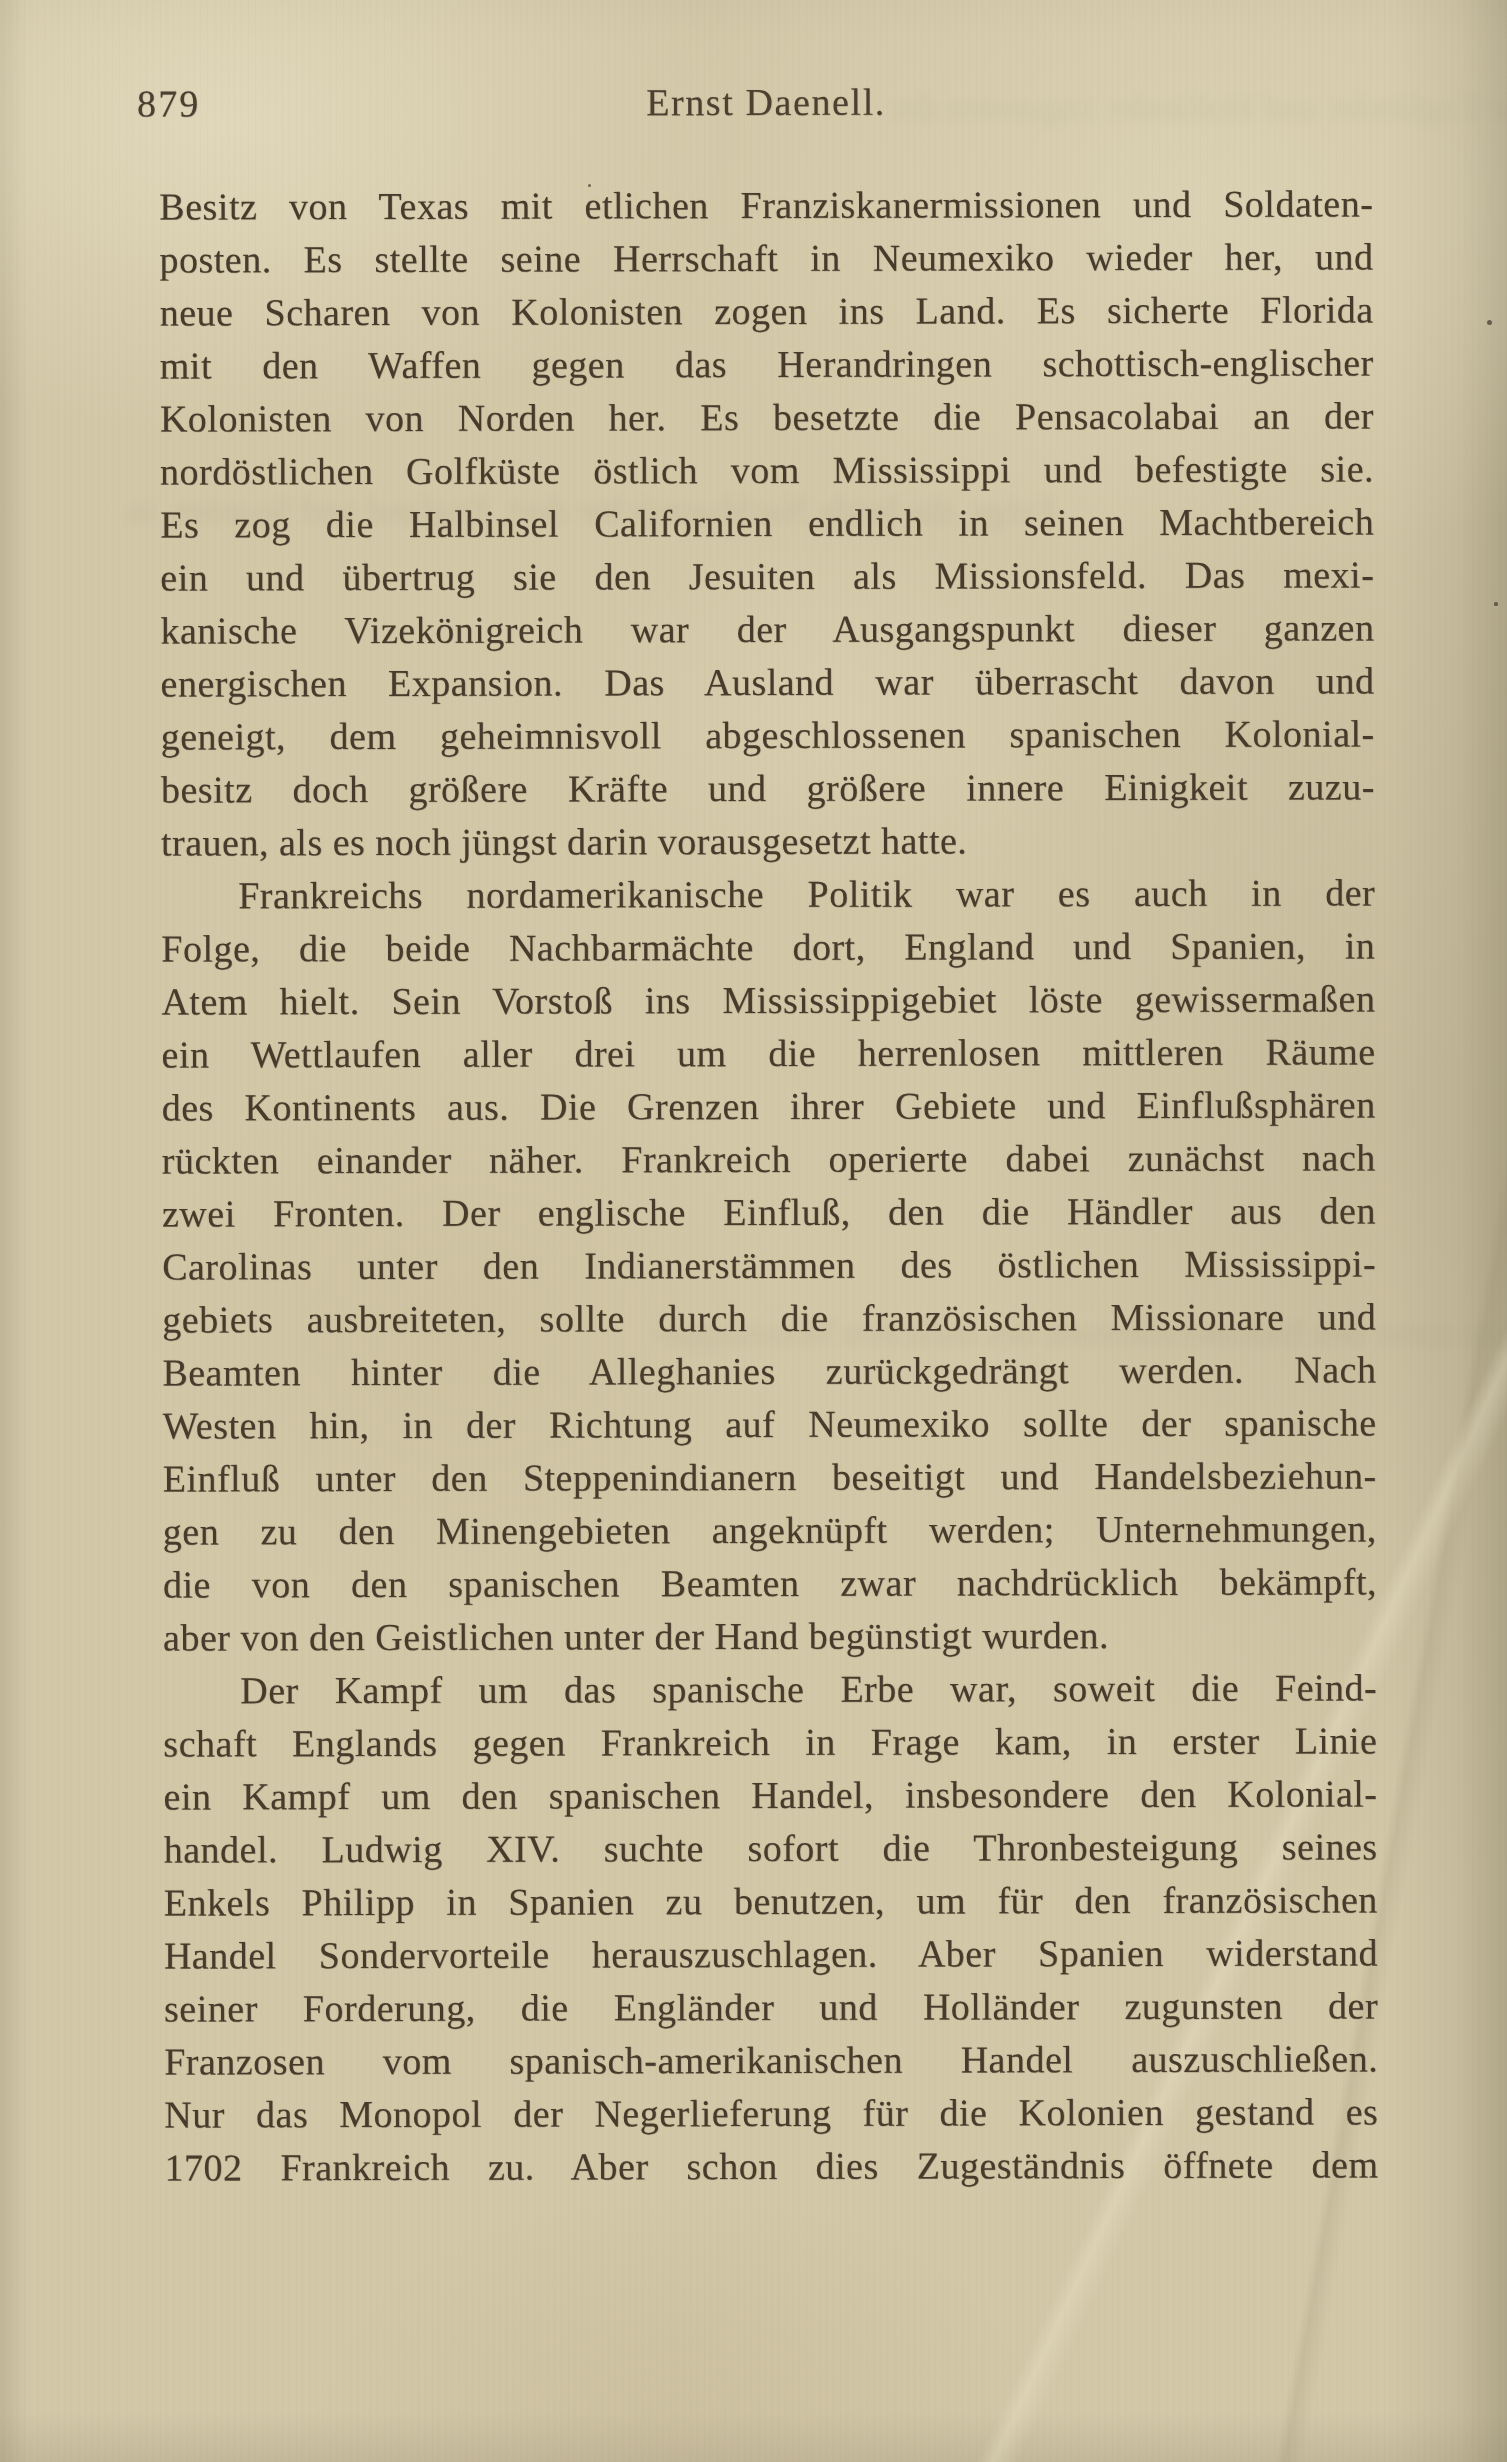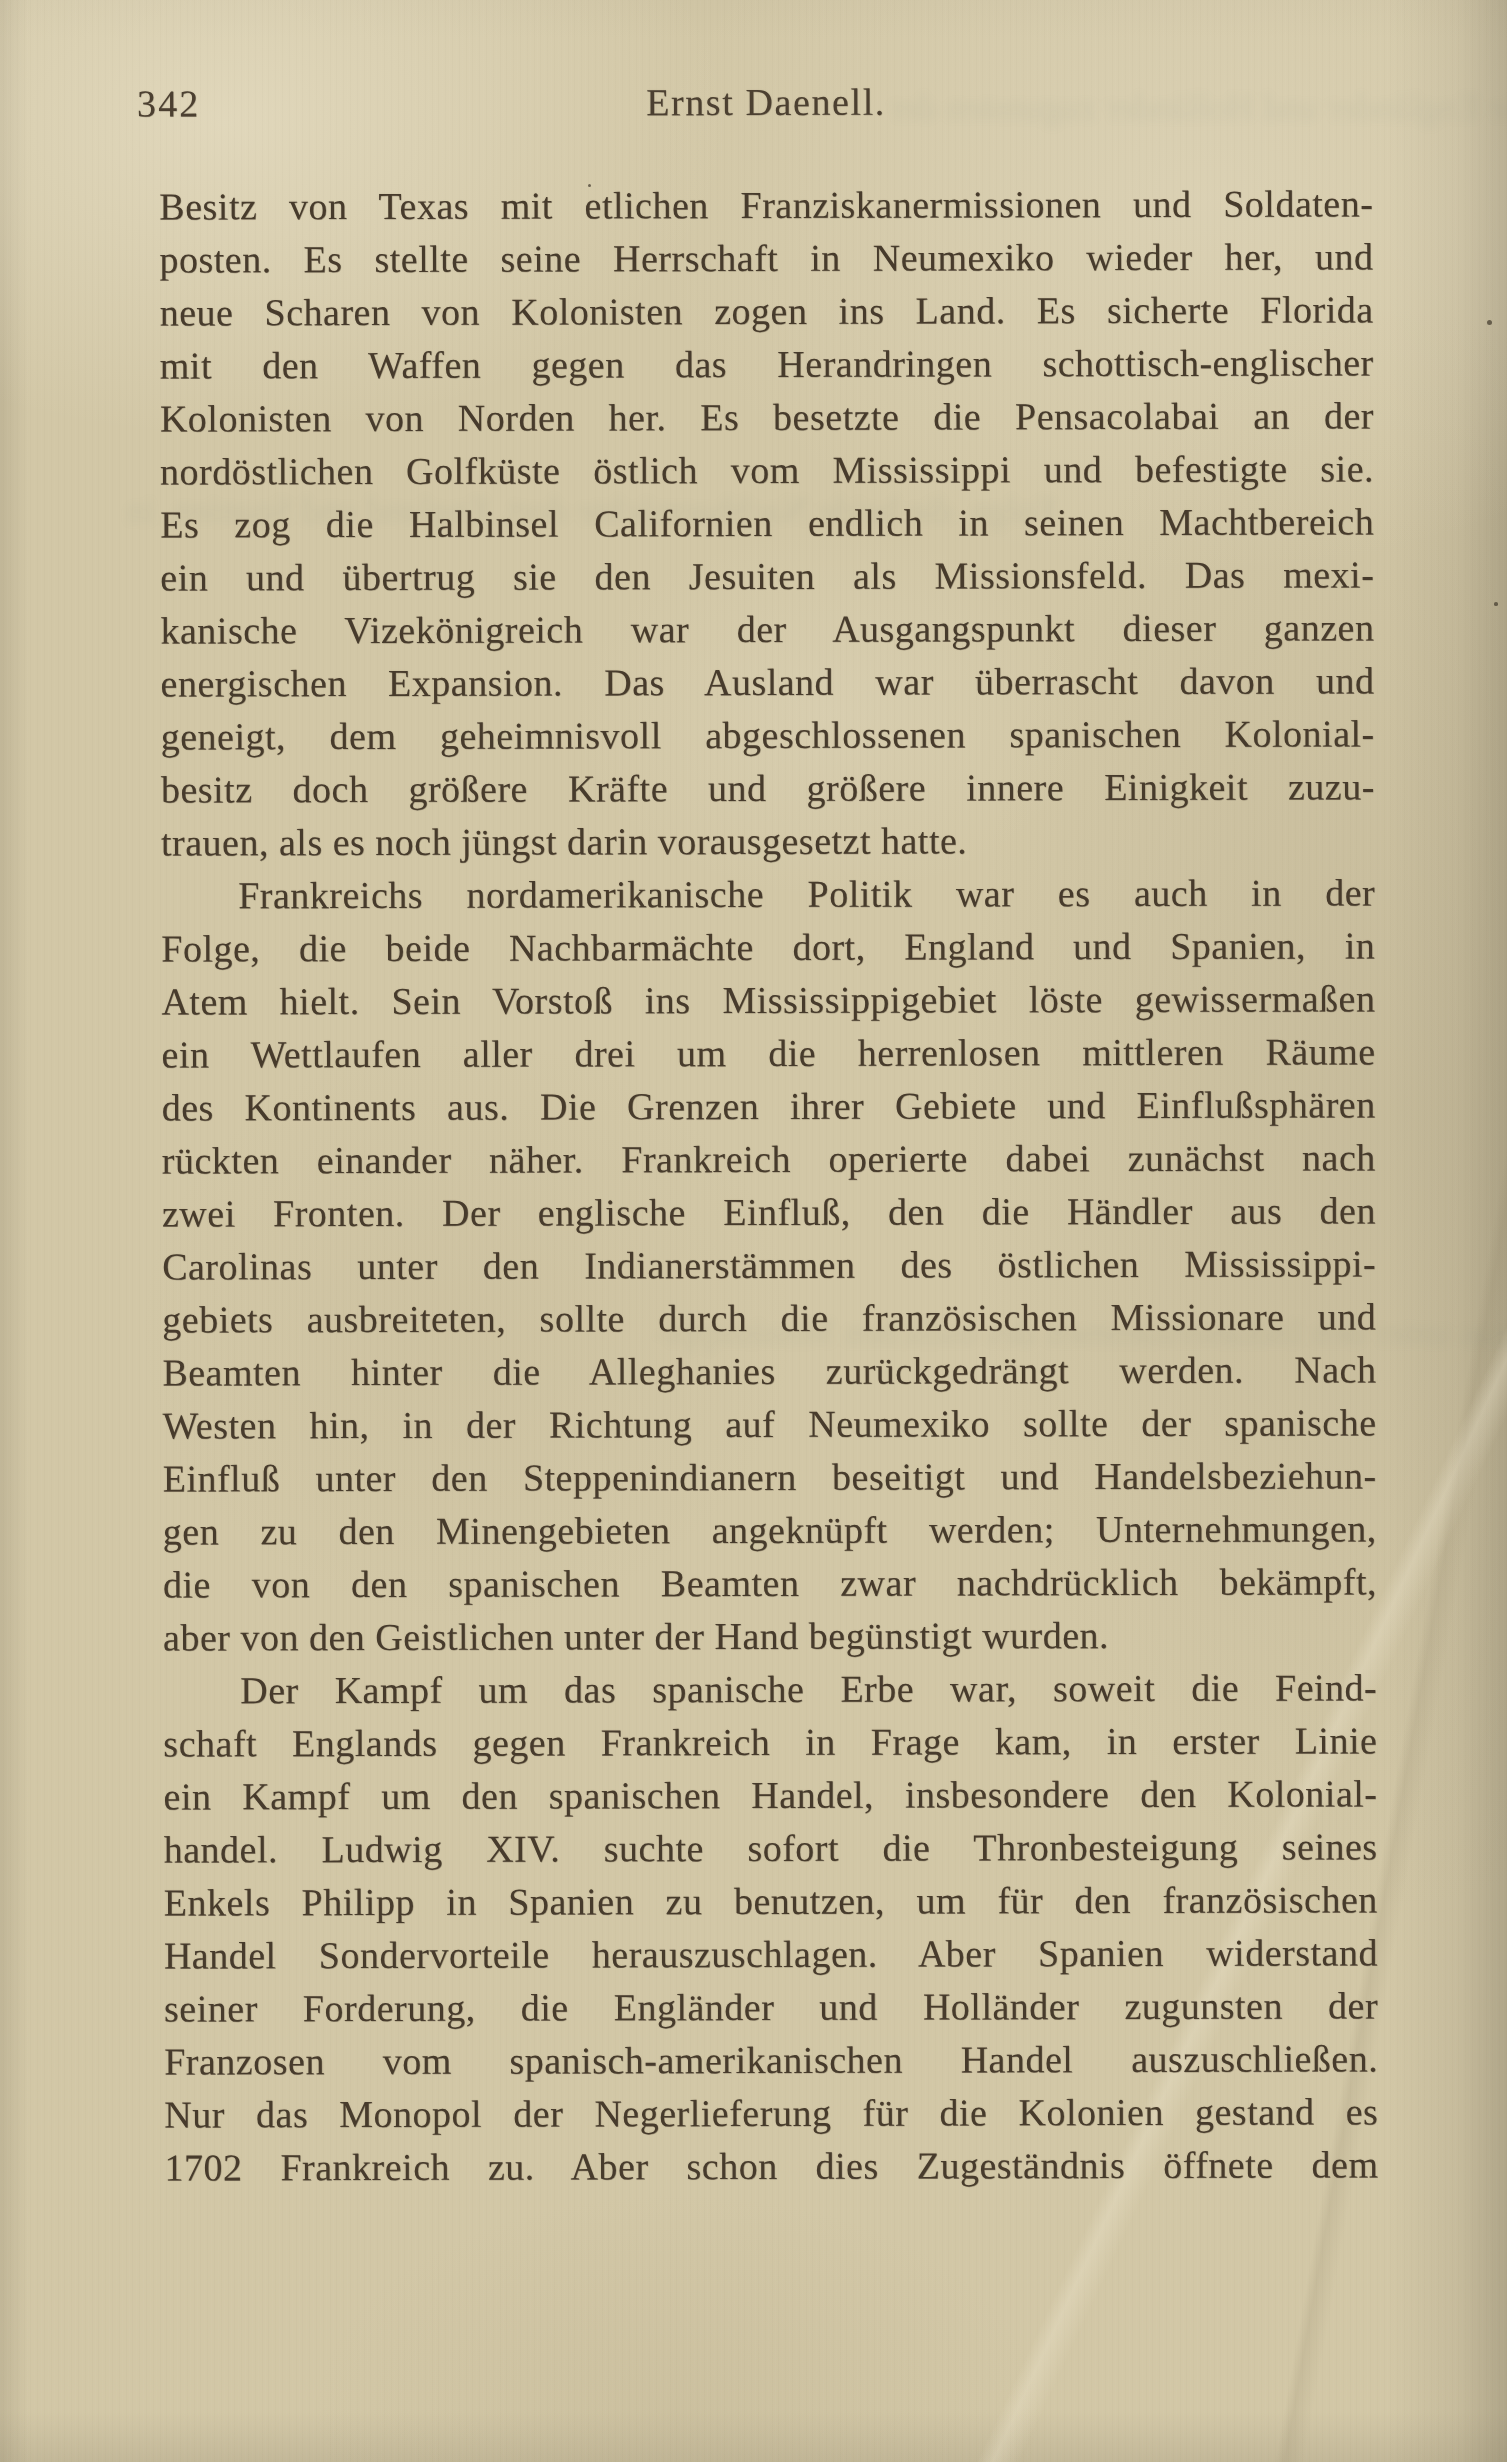--- a/index.html
+++ b/index.html
@@ -83,21 +83,21 @@
   .speck.s1 { left: 1487px; top: 320px;  width: 5.2px; height: 5.2px; }
   .speck.s2 { left: 1494px; top: 602px; width: 3.7px;  height: 3.7px; }
   .speck.s3 { left: 588px; top: 184px;  width: 3.1px;  height: 3.1px; }
 </style>
 </head>
 <body>
 
 <div class="page">
   <div class="content">
     <div class="runhead">
-      <span class="pagenum">342</span>
+      <span class="pagenum">879</span>
       <span class="runtitle">Ernst Daenell.</span>
     </div>
     <div class="bodytext">
         <div class="line j">Besitz von Texas mit etlichen Franziskanermissionen und Soldaten-</div>
         <div class="line j">posten. Es stellte seine Herrschaft in Neumexiko wieder her, und</div>
         <div class="line j">neue Scharen von Kolonisten zogen ins Land. Es sicherte Florida</div>
         <div class="line j">mit den Waffen gegen das Herandringen schottisch-englischer</div>
         <div class="line j">Kolonisten von Norden her. Es besetzte die Pensacolabai an der</div>
         <div class="line j">nordöstlichen Golfküste östlich vom Mississippi und befestigte sie.</div>
         <div class="line j">Es zog die Halbinsel Californien endlich in seinen Machtbereich</div>

